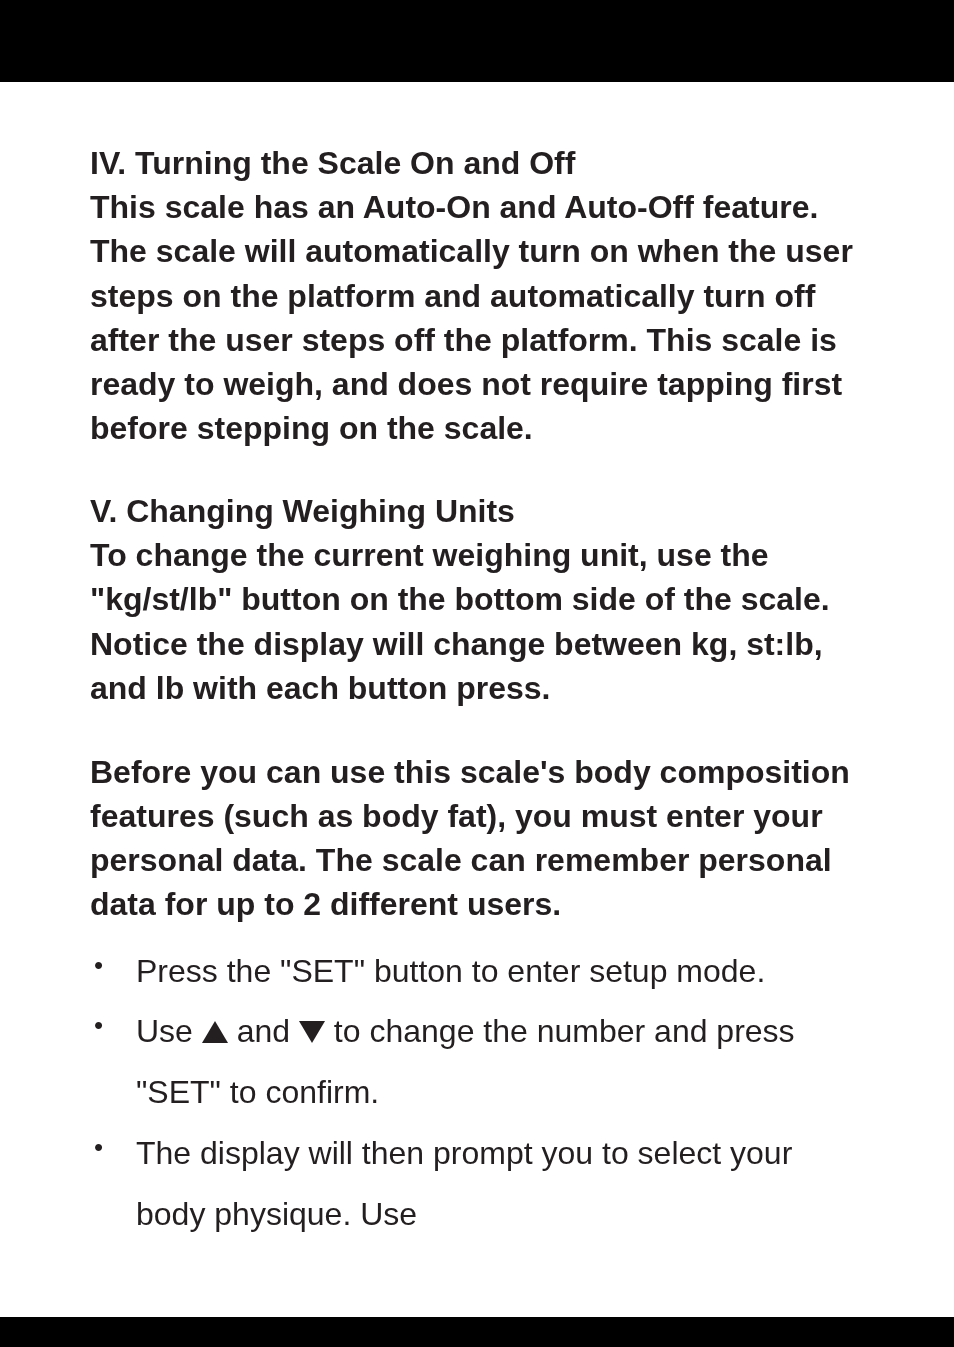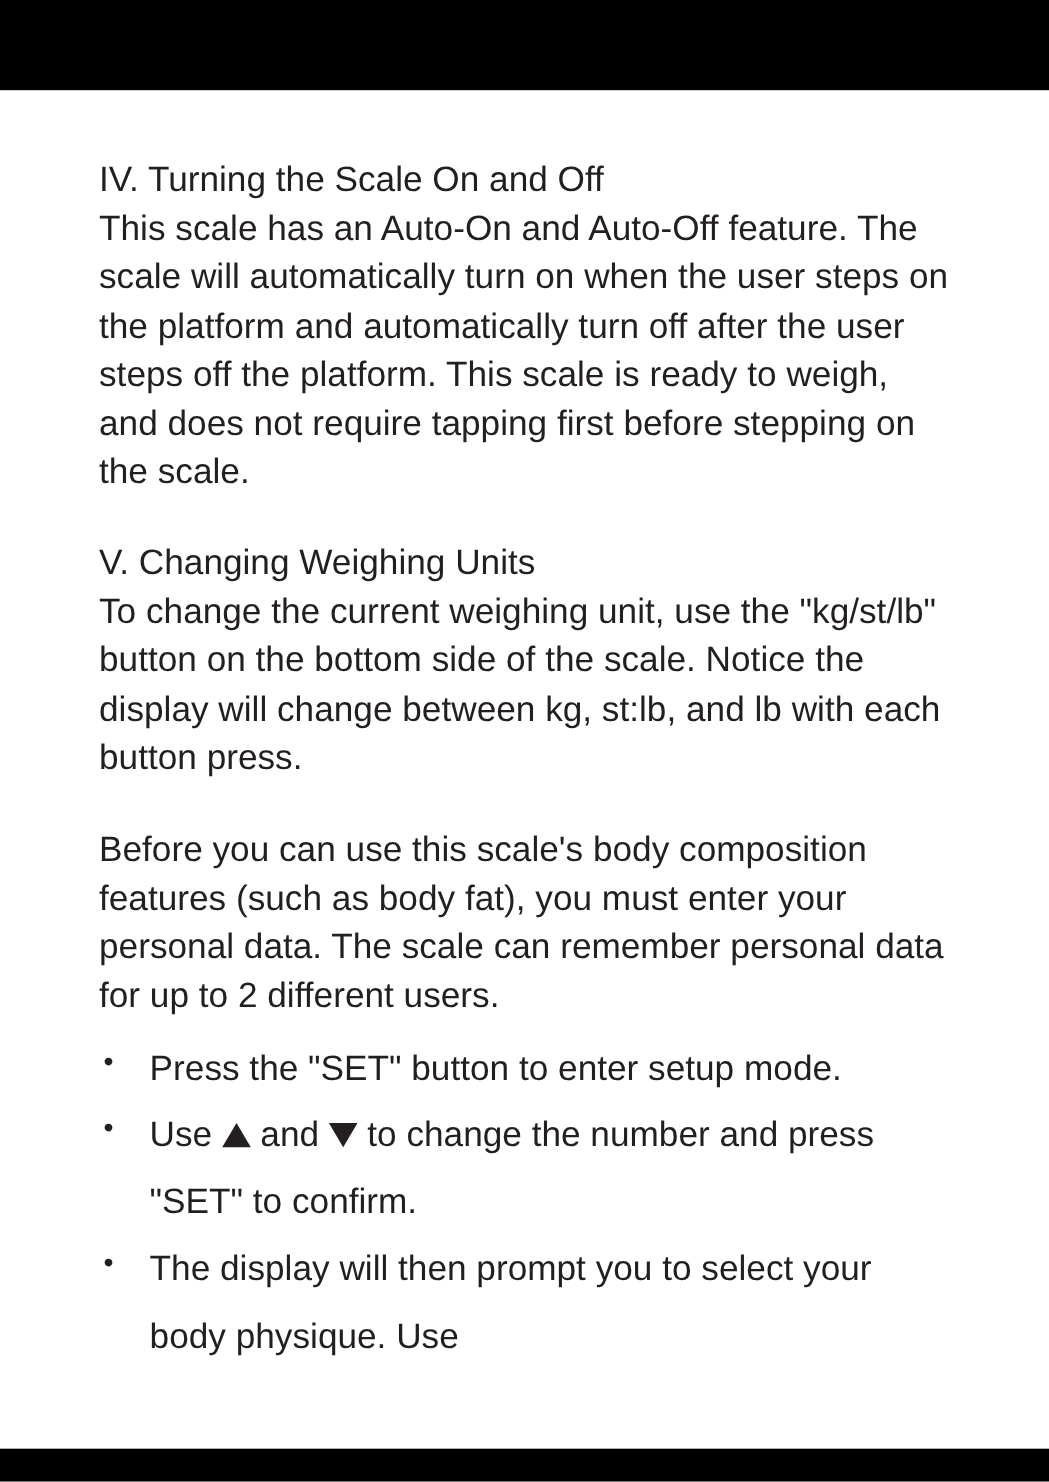--- a/index.html
+++ b/index.html
@@ -27,28 +27,28 @@
     height: 30px;
     background: #000000;
   }
   .content {
     padding: 60px 90px 0 90px;
   }
   .section {
     margin-bottom: 40px;
   }
   .heading {
-    font-weight: 400;
+    font-weight: 700;
     font-size: 32px;
     line-height: 1.35;
   }
   .body-text {
     font-size: 32px;
     line-height: 1.38;
-    font-weight: 400;
+    font-weight: 700;
   }
   ul.bullets {
     list-style: none;
     margin-top: 14px;
   }
   ul.bullets li {
     position: relative;
     padding-left: 46px;
     font-size: 32px;
     line-height: 1.9;

